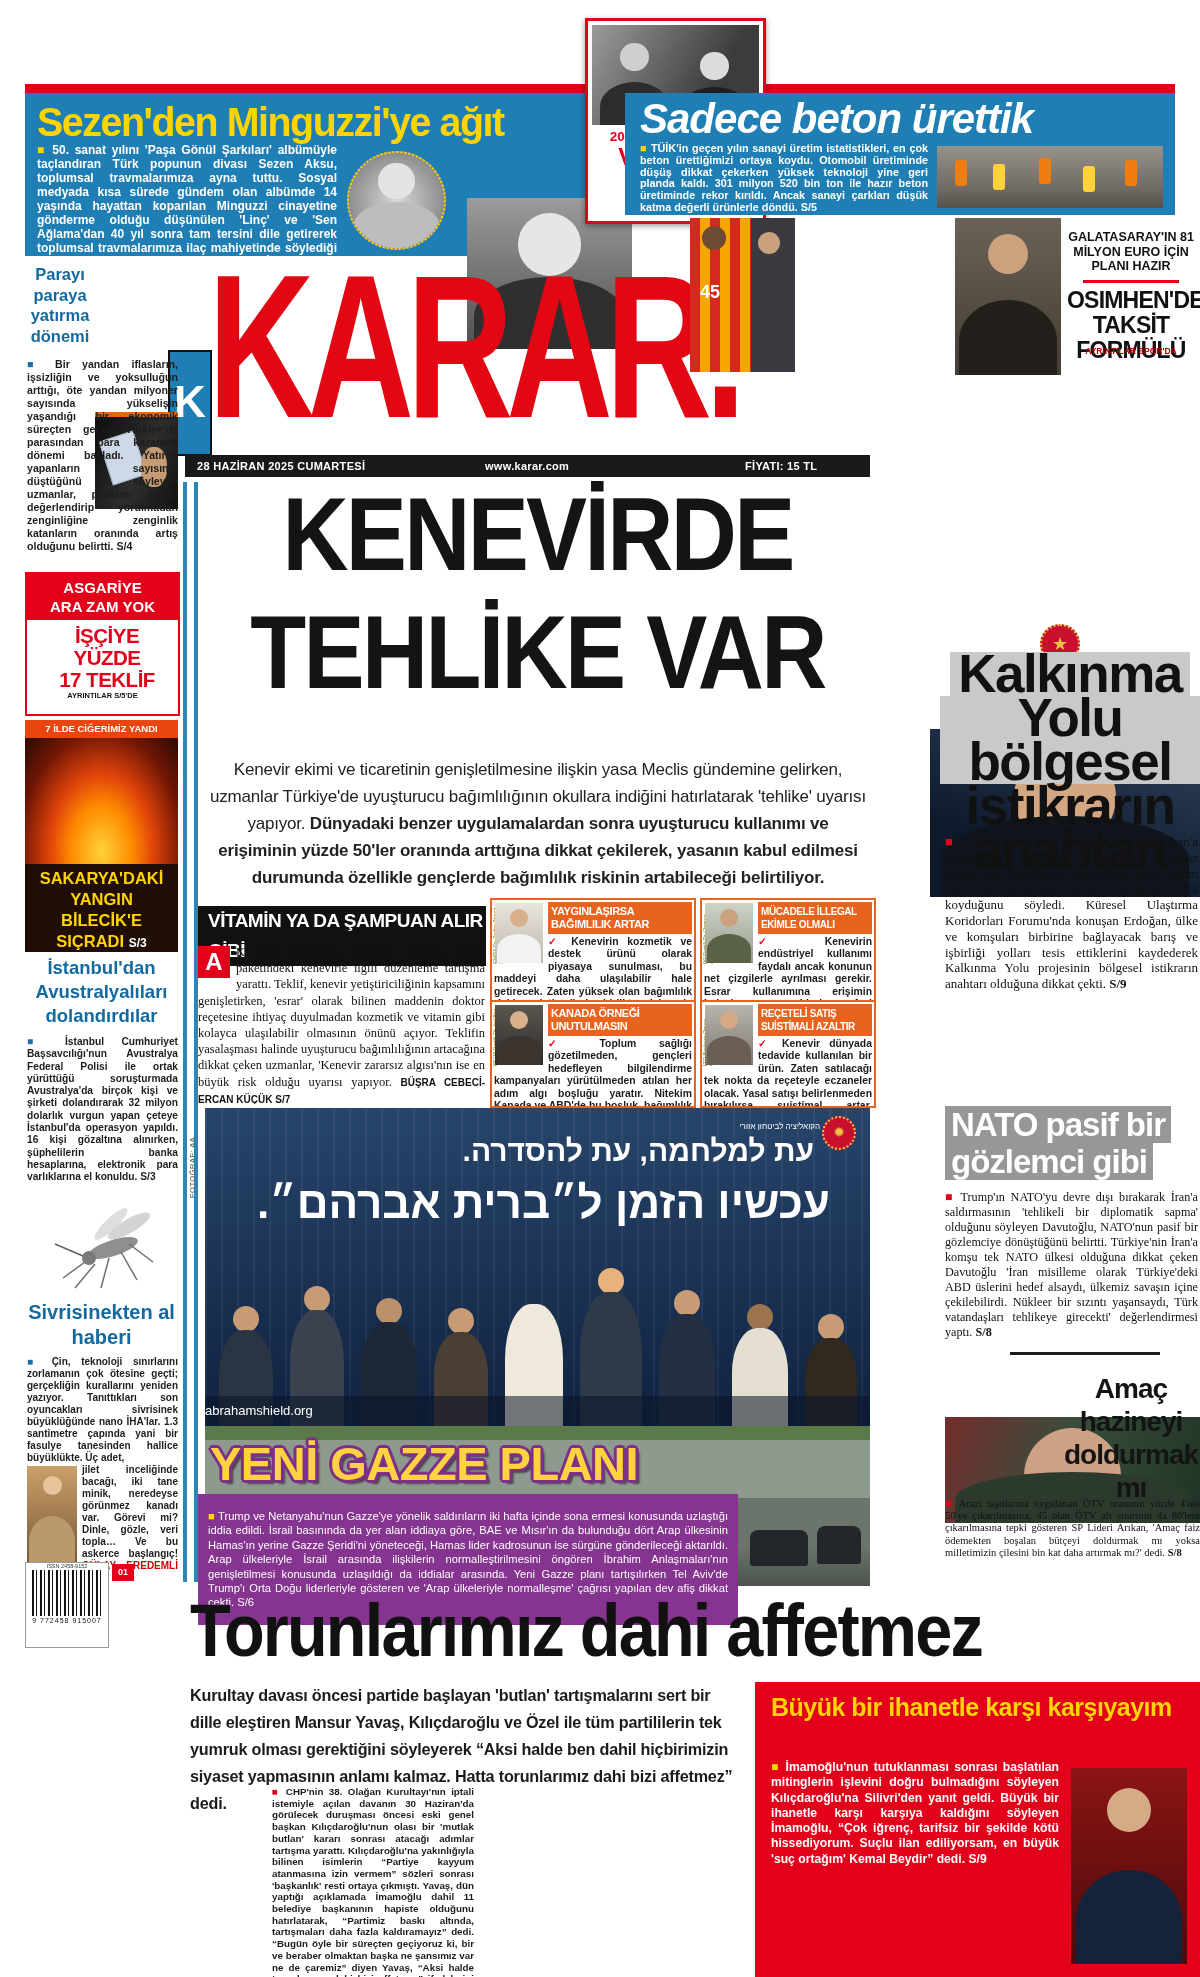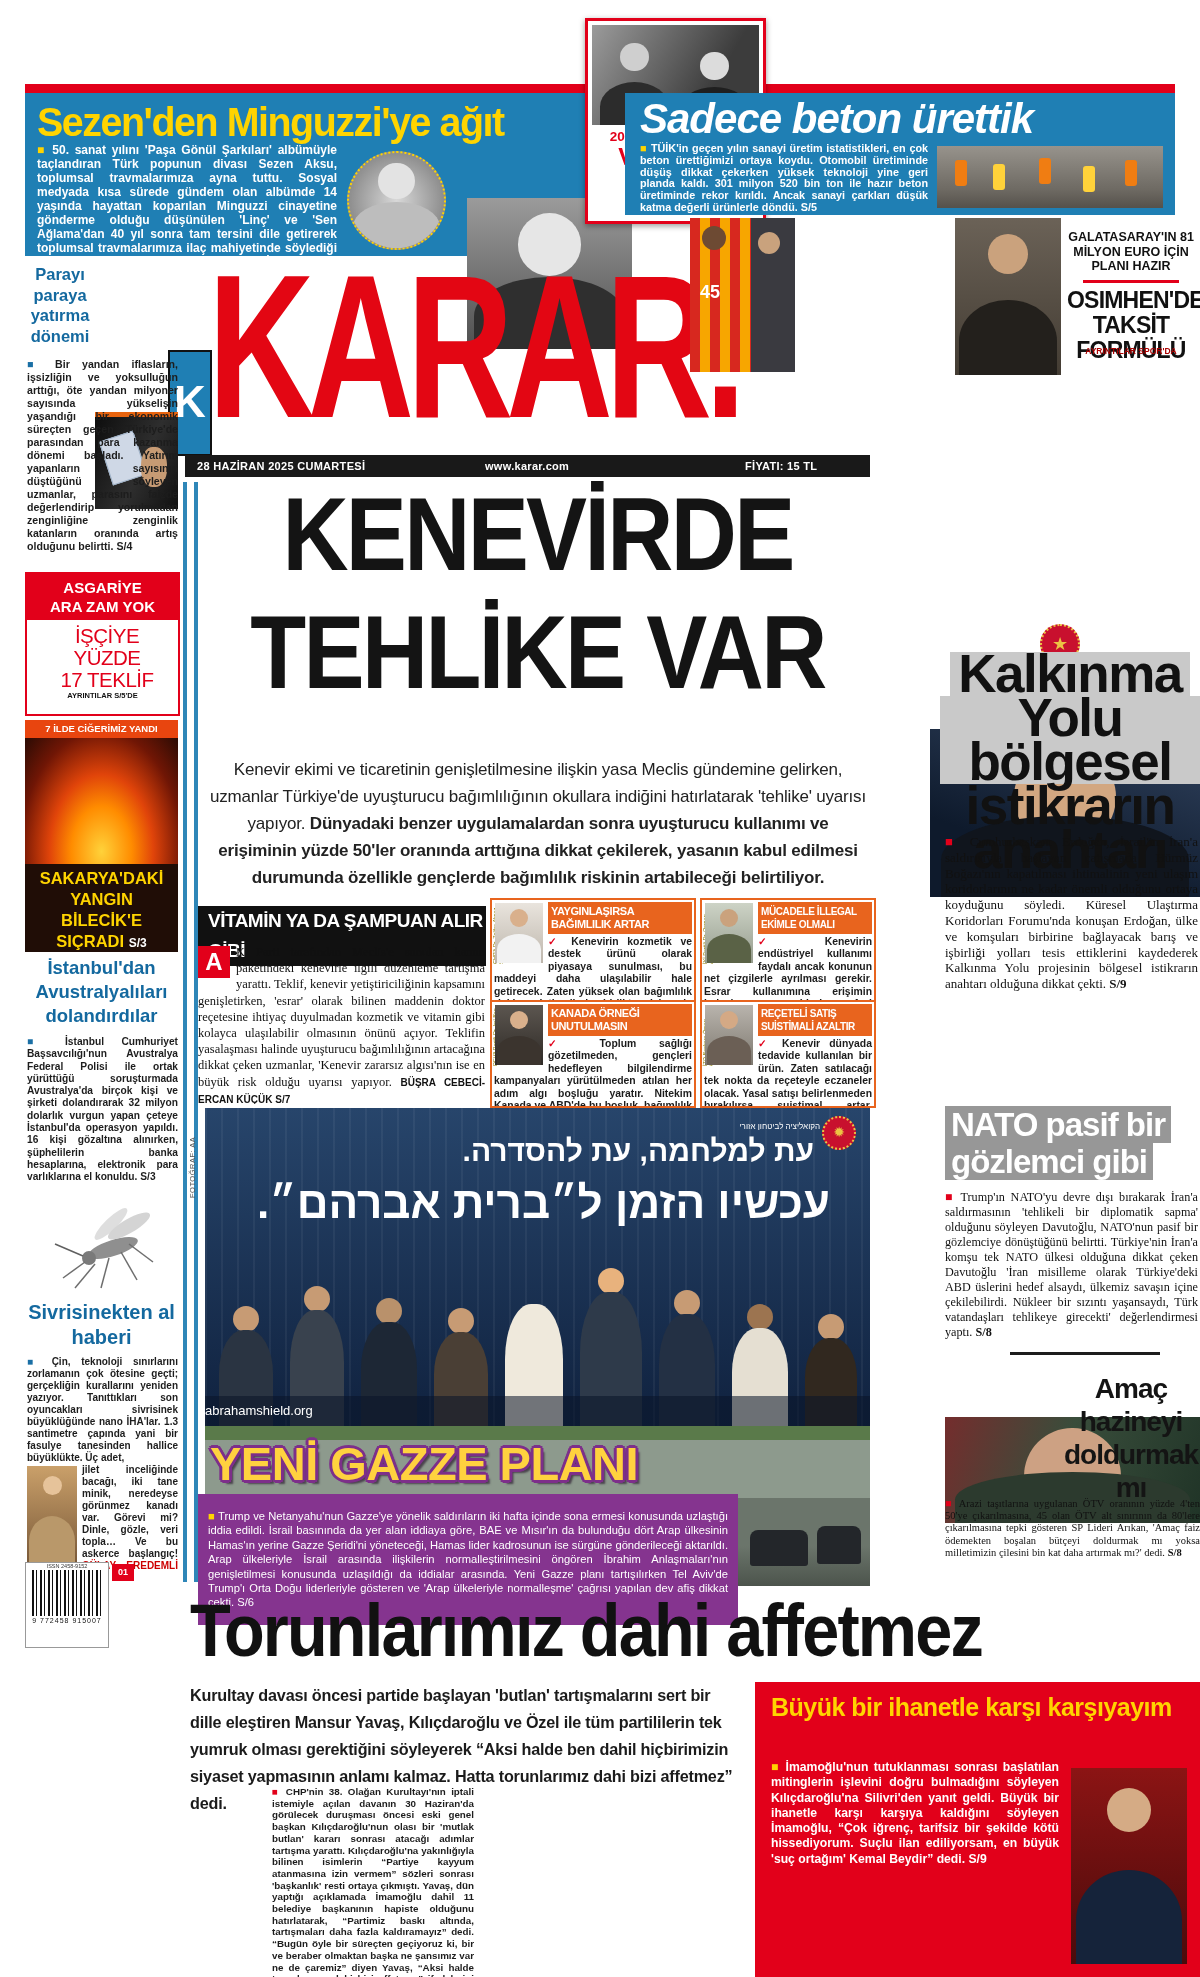--- a/index.html
+++ b/index.html
@@ -34,21 +34,21 @@
   .infobar{background:#191919;color:#fff;font-weight:800;font-size:11px;line-height:22px;letter-spacing:.3px;}
   .osi-kick{font-weight:900;font-size:12.5px;line-height:14.5px;color:#111;text-align:center;}
   .osi-title{font-weight:900;font-size:23px;line-height:25px;color:#111;text-align:center;letter-spacing:-0.8px;}
   .osi-ft{font-weight:800;font-size:8.5px;color:#a00;text-align:center;}
 
   
   .lr-title{color:#14699f;font-weight:900;}
   .lr-body{color:#1d1d1d;font-weight:700;font-size:10.6px;line-height:13px;}
   .asg-box{border:2px solid #e2001a;text-align:center;}
   .asg-tag{background:#e2001a;color:#fff;font-weight:900;font-size:15px;line-height:19px;padding:4px 0;}
-  .asg-big{color:#e2001a;font-weight:400;font-size:20.5px;line-height:22px;letter-spacing:-0.5px;margin-left:9px;}
+  .asg-big{color:#e2001a;font-weight:700;font-size:20.5px;line-height:22px;letter-spacing:-0.5px;margin-left:9px;}
   .asg-ft{color:#111;font-weight:800;font-size:7.5px;}
   .yan-box{background:#200d06;overflow:hidden;}
   .yan-tag{background:#e8450f;color:#fff;font-weight:900;font-size:9.5px;line-height:18px;text-align:center;}
   .yan-fire{background:radial-gradient(ellipse at 50% 90%,#ffd23a 0%,#ff8c00 28%,#e0440a 48%,#701605 75%,#2a0b04 100%);}
   .yan-title{color:#ffd400;font-weight:900;font-size:16.5px;line-height:21px;text-align:center;}
   .yan-page{color:#fff;font-size:12px;}
   .bc{border:1px solid #999;background:#fff;text-align:center;}
   .bc-issn{font-size:5.5px;color:#333;}
   .bc-bars{height:46px;margin:1px 6px;background:repeating-linear-gradient(90deg,#111 0 2px,#fff 2px 4px,#111 4px 5px,#fff 5px 8px);}
   .bc-num{font-size:7px;color:#111;letter-spacing:1px;}

